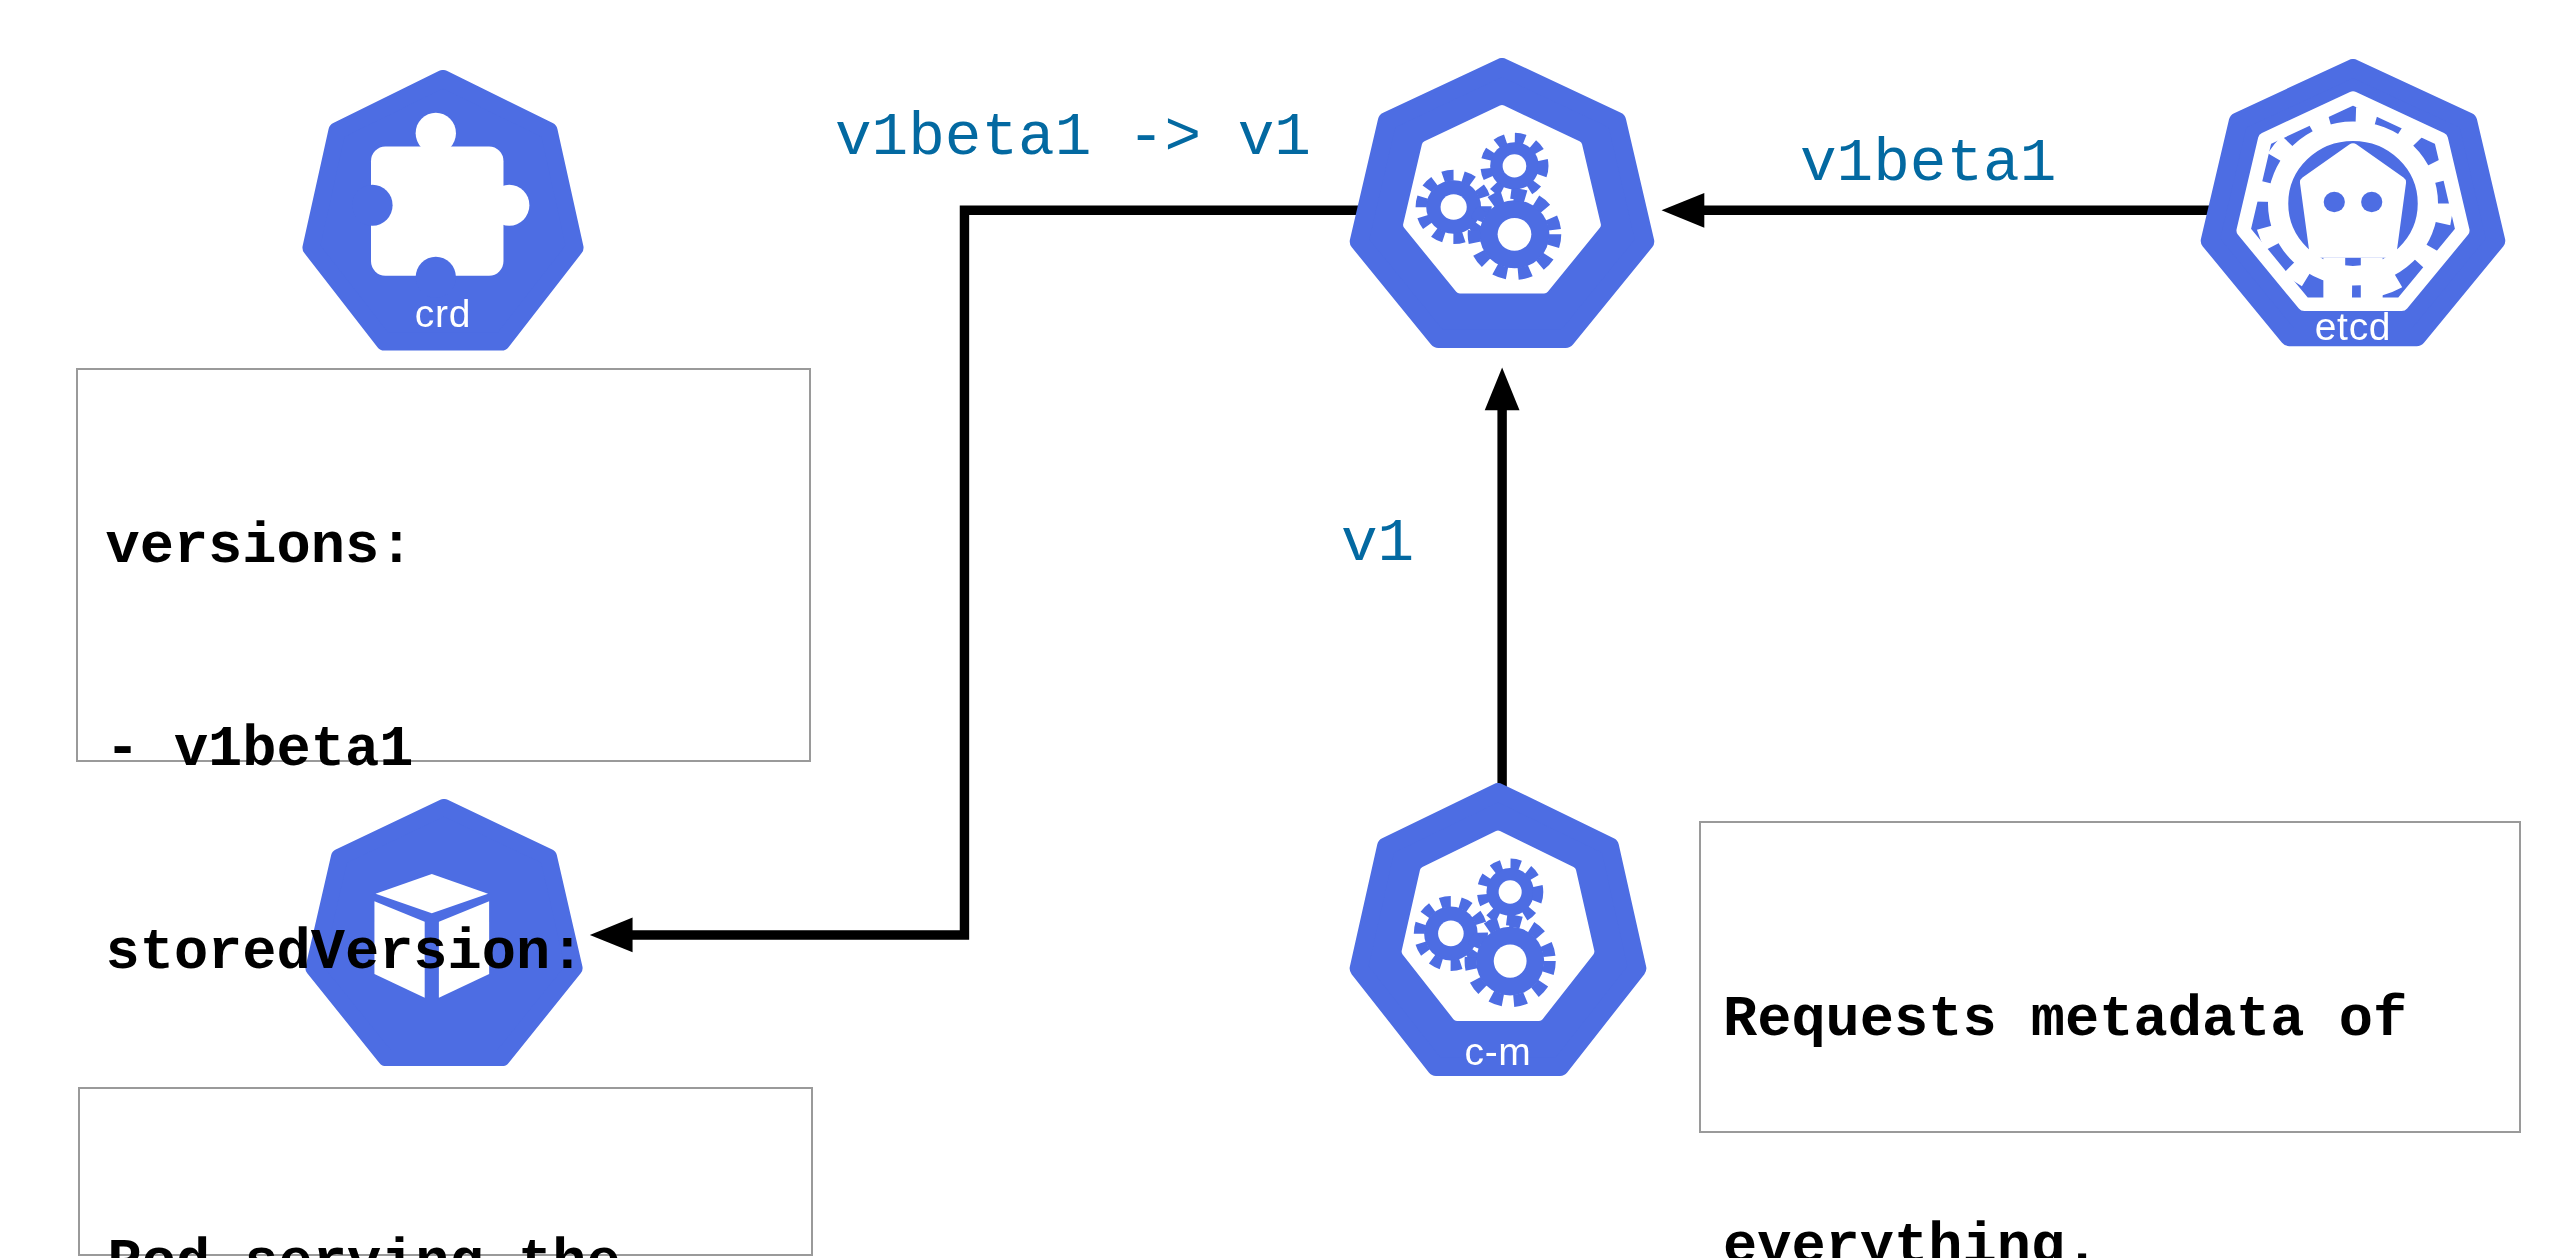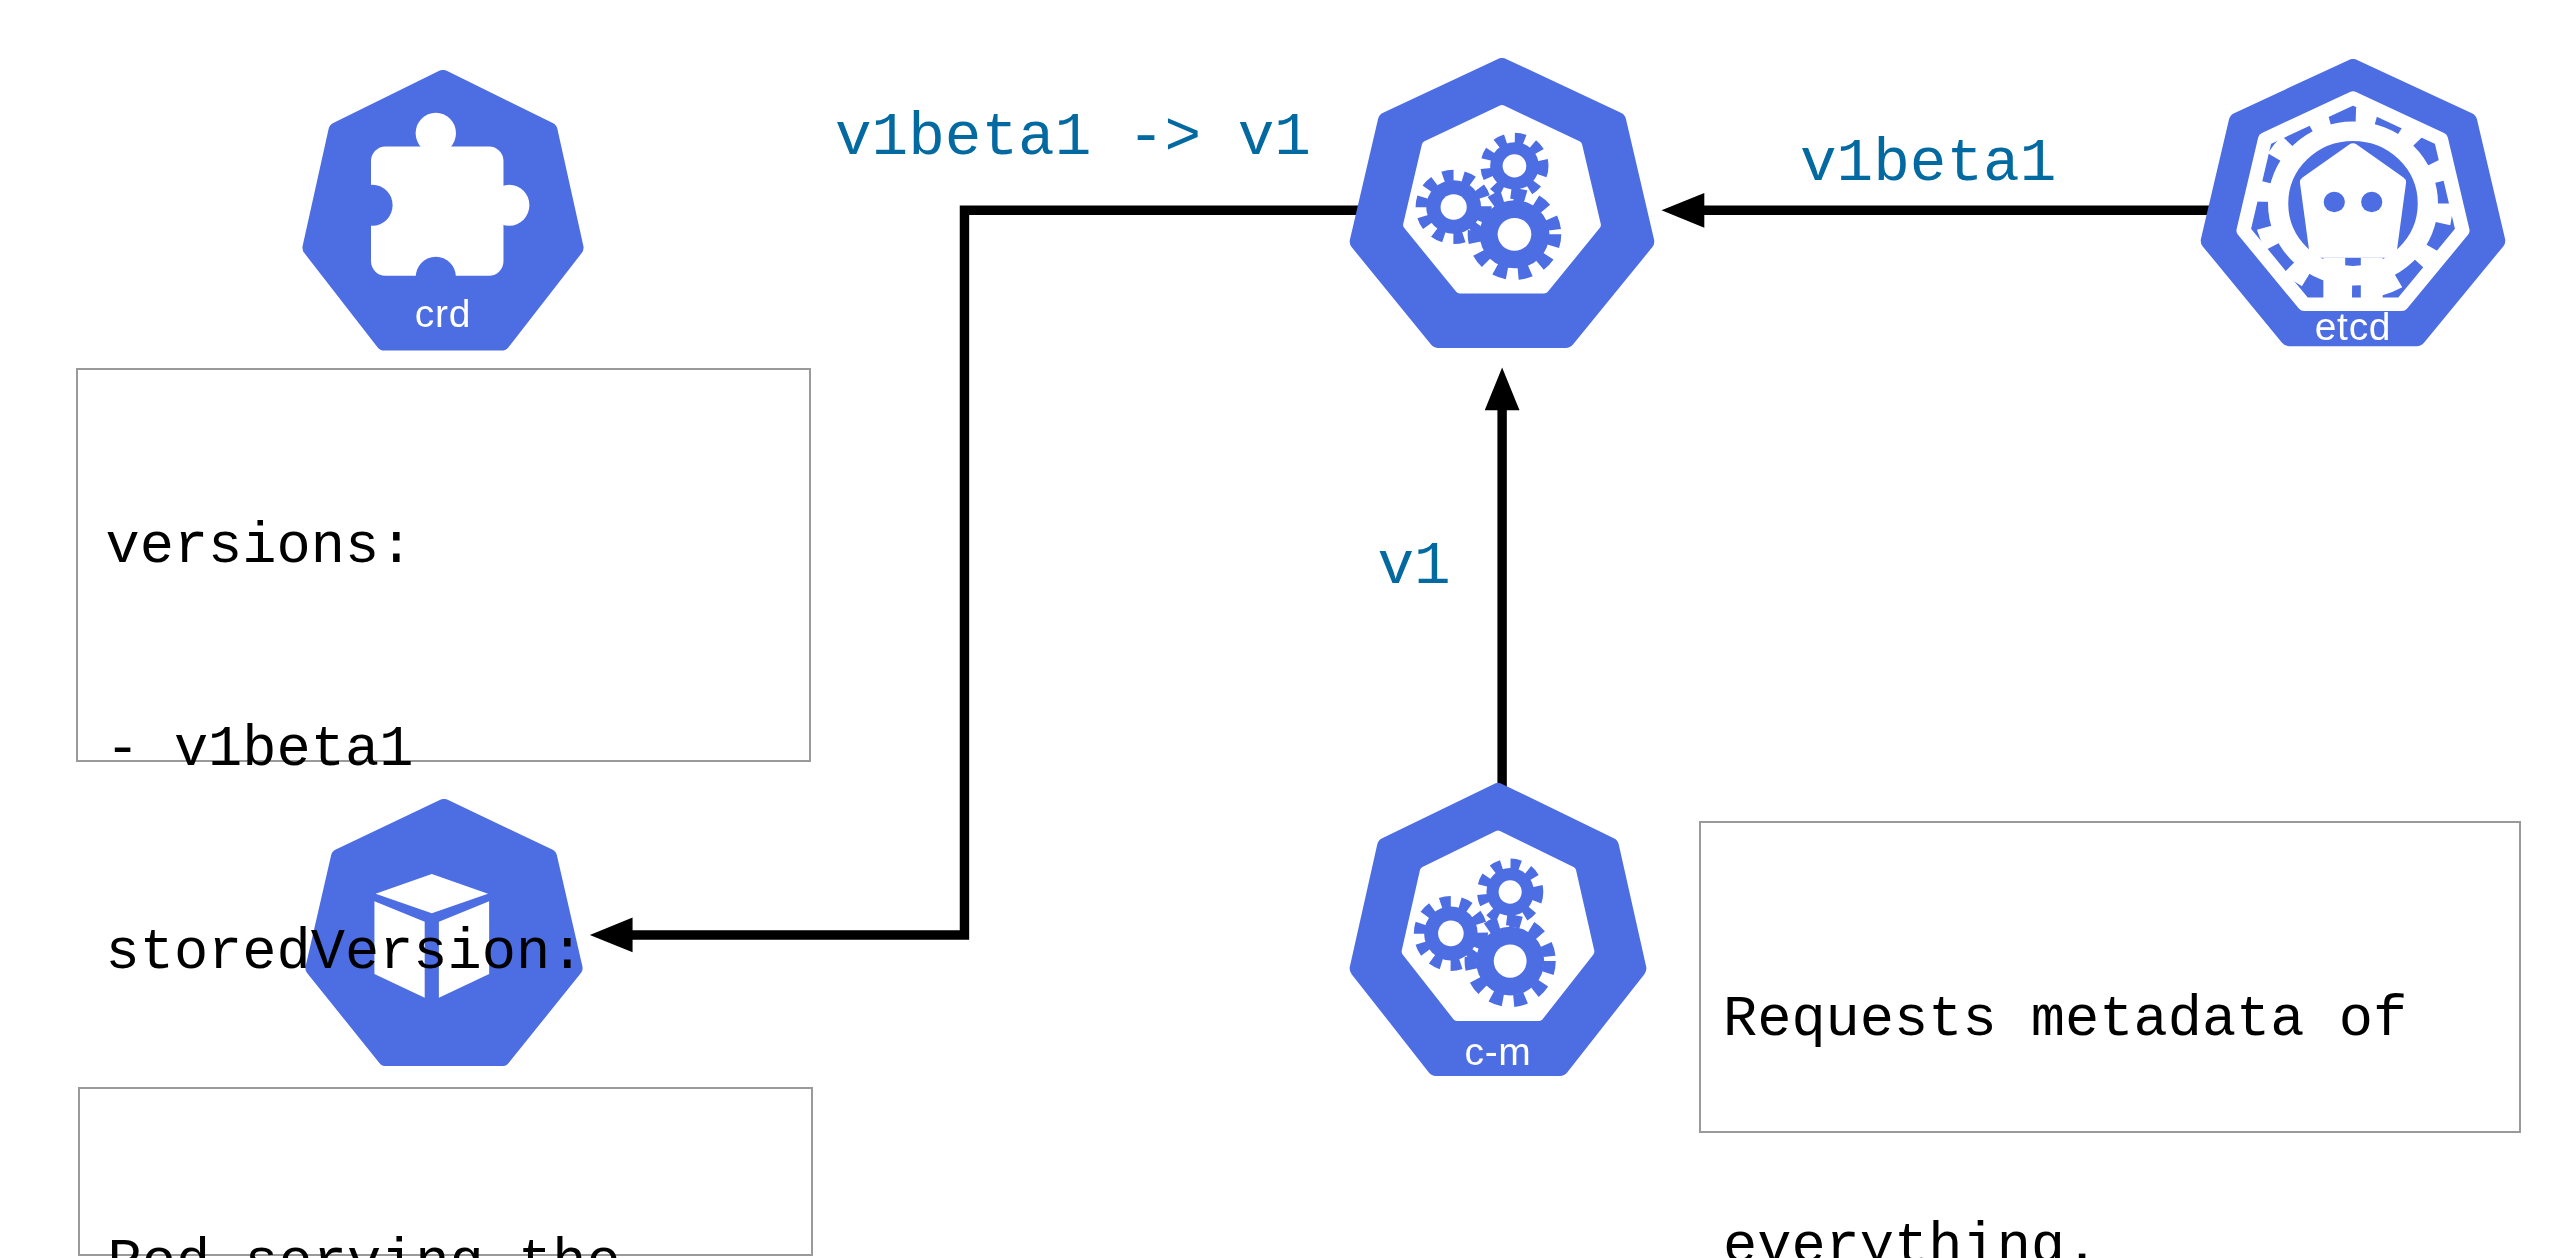--- a/index.html
+++ b/index.html
@@ -49,36 +49,37 @@
   }
   .note-box {
     position: absolute;
     background: #ffffff;
     border: 2.9px solid #9a9a9a;
     font-family: "Liberation Mono", monospace;
     font-size: 57px;
     color: #000000;
     z-index: 3;
     white-space: pre;
+    font-weight: bold;
   }
   .note-line { line-height: 75px; }
   #box-versions { left: 76px; top: 368px; width: 735px; height: 394px; padding: 11.6px 0 0 27.5px; }
   #box-pod     { left: 78px; top: 1087px; width: 735px; height: 169px; padding: 8.7px 0 0 27.5px; }
   #box-cm      { left: 1699px; top: 821px; width: 822px; height: 312px; padding: 7.2px 0 0 22px; }
   #box-cm .note-line { line-height: 74px; margin-top: 25px; }
 
   #node-crd  { left: 299px;  top: 70px;   width: 288px; height: 294px; }
   #node-api  { left: 1346px; top: 58px;   width: 312px; height: 304px; }
   #node-etcd { left: 2197px; top: 59px;   width: 312px; height: 301px; }
   #node-pod  { left: 302px;  top: 799px; width: 284px; height: 280px; }
   #node-cm   { left: 1346px; top: 783px; width: 304px; height: 307px; }
 
   #label-api-pod  { left: 835px; top: 107px; }
   #label-etcd-api { left: 1800px; top: 133px; }
-  #label-cm-api   { left: 1341px; top: 536px; width: 146px; text-align: center; }
+  #label-cm-api   { left: 1341px; top: 513px; width: 146px; text-align: left; }
 </style>
 </head>
 <body>
 
 <div id="canvas">
 
   <svg id="arrow-layer" viewBox="0 0 3555 1737" xmlns="http://www.w3.org/2000/svg">
 
     <g>
       <line x1="3100" y1="290" x2="2350" y2="290" stroke="#000000" stroke-width="13"></line>

